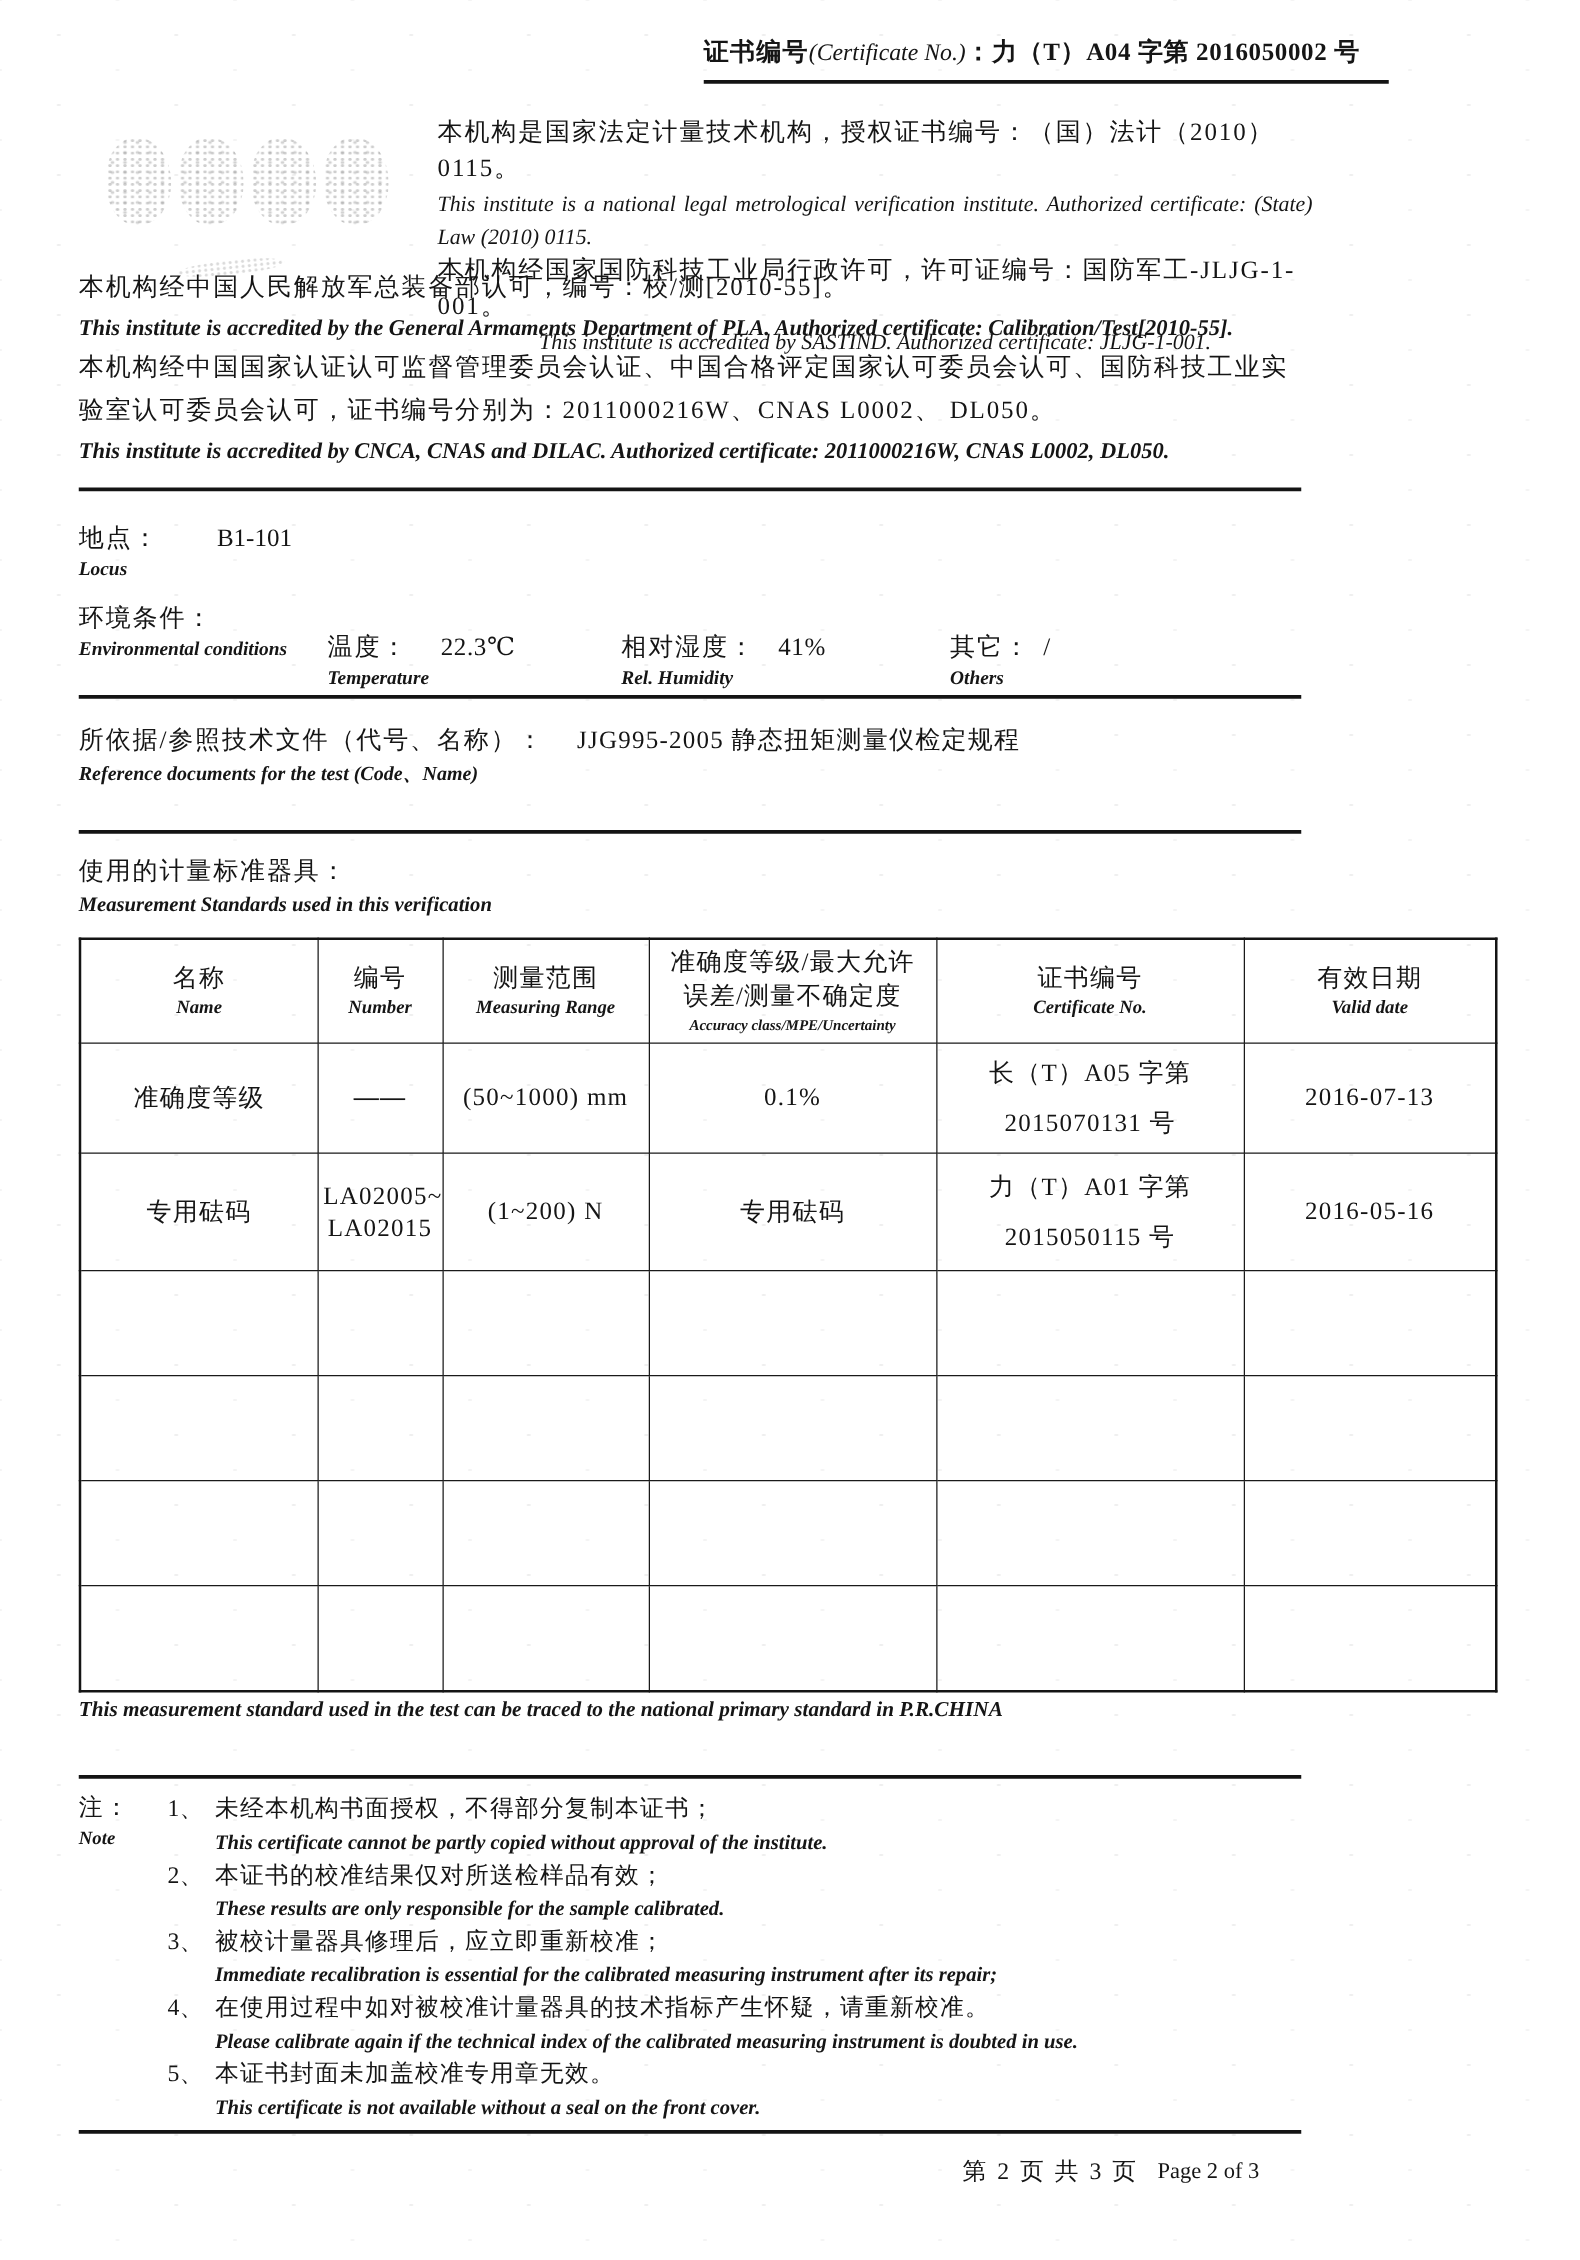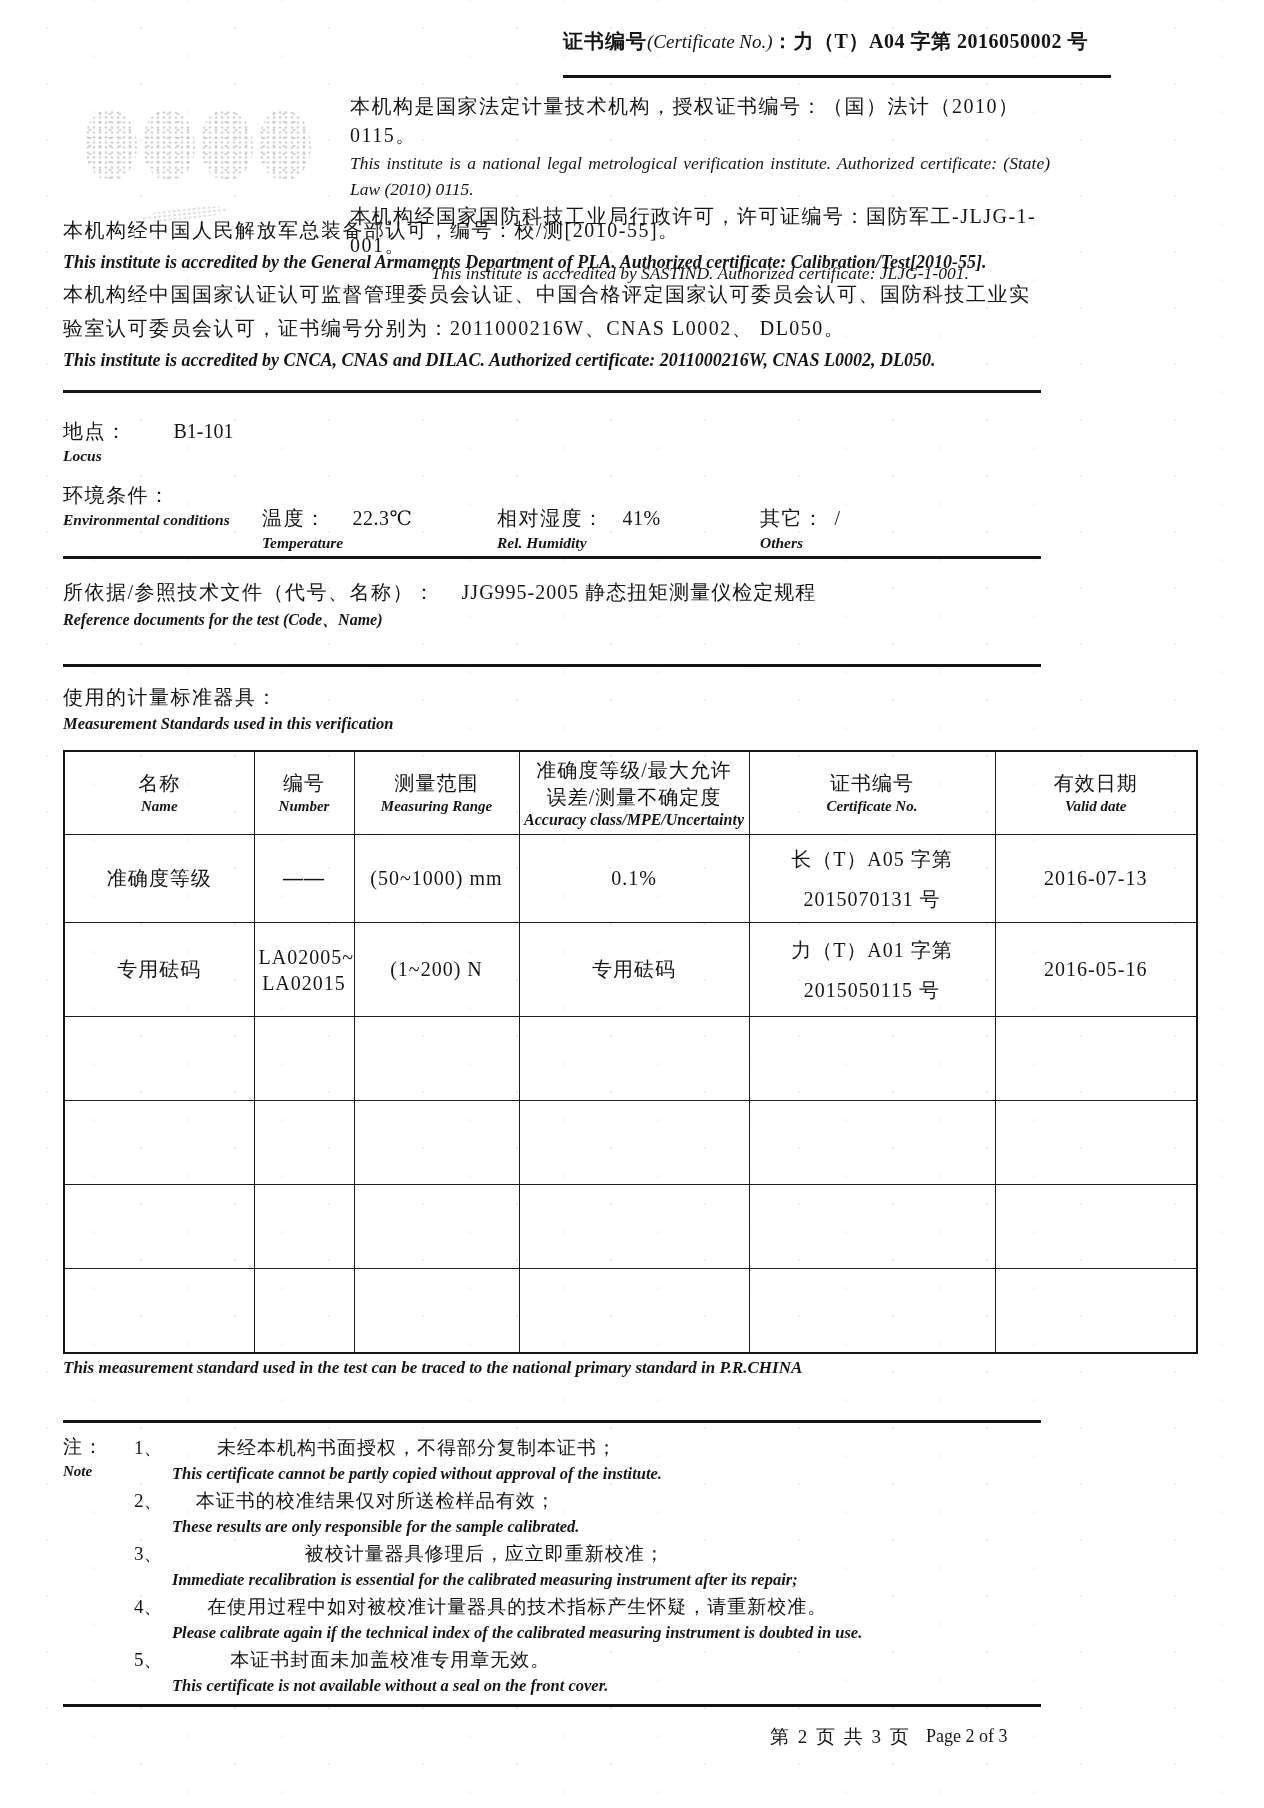--- a/index.html
+++ b/index.html
@@ -23,21 +23,21 @@
     pointer-events:none;
   }
   .cn{letter-spacing:1.5px;}
   .preline{white-space:pre-line;}
   .rule{position:absolute;background:#141414;}
 
   
   .cert-line{
     position:absolute;top:28px;left:563px;width:548px;
     border-bottom:3px solid #141414;
-    padding-bottom:20px;
+    padding-bottom:9px;
     font-size:20px;white-space:nowrap;
   }
   .cert-line .cn-lab{font-weight:700;letter-spacing:1px;}
   .cert-line .en-lab{font-style:italic;font-size:19px;}
   .cert-line .val{font-weight:700;letter-spacing:0.5px;}
 
   
   .logo{position:absolute;left:82px;top:96px;width:258px;height:118px;}
   .logo-char{
     display:inline-block;width:52px;height:70px;margin:14px 3px 0 3px;
@@ -91,37 +91,37 @@
     font-size:20px;letter-spacing:1px;
     padding:2px 4px;
   }
   table.std{border:2.5px solid #141414;}
   table.std tr.hd td{height:78px;}
   table.std tr.r1 td{height:83px;}
   table.std tr.r2 td{height:89px;}
   table.std tr.emp td{height:79px;}
   .hd-cn{font-size:20px;letter-spacing:1px;line-height:27px;}
   .hd-en{font-size:15px;font-weight:700;font-style:italic;letter-spacing:0;line-height:19px;}
-  .hd-en-sm{font-size:16px;font-weight:700;font-style:italic;letter-spacing:0;line-height:18px;}
+  .hd-en-sm{font-size:12px;font-weight:700;font-style:italic;letter-spacing:0;line-height:18px;}
   .cell-2l{line-height:40px;}
   .cell-num{font-size:16.5px;letter-spacing:0;line-height:26px;}
   .dashcell{letter-spacing:-2px;font-weight:700;}
 
   .trace{position:absolute;left:63px;top:1354px;width:980px;}
   .trace .t-cn{font-size:20.5px;line-height:34px;}
   .trace .t-en{font-size:17px;font-weight:700;font-style:italic;line-height:28px;}
 
   .notes{position:absolute;left:63px;top:1434px;width:1010px;font-size:19px;}
   .note-head{position:absolute;left:0;top:0;}
   .note-head .nh-cn{line-height:26px;}
   .note-head .nh-en{font-size:15px;font-weight:700;font-style:italic;line-height:22px;}
   .note-items{margin-left:71px;}
   .note-item{display:flex;margin-bottom:1px;}
   .note-no{width:38px;flex:none;line-height:27px;}
-  .note-cn{line-height:27px;letter-spacing:1px;text-align:center;}
+  .note-cn{line-height:27px;letter-spacing:1px;}
   .note-en{font-size:16.5px;font-weight:700;font-style:italic;line-height:25px;letter-spacing:0;}
 
   .footer-cn{position:absolute;left:770px;top:1724px;font-size:19px;letter-spacing:2px;}
   .footer-en{position:absolute;left:926px;top:1726px;font-size:18px;}
 </style>
 </head>
 <body>
 
 <div class="page">
 

